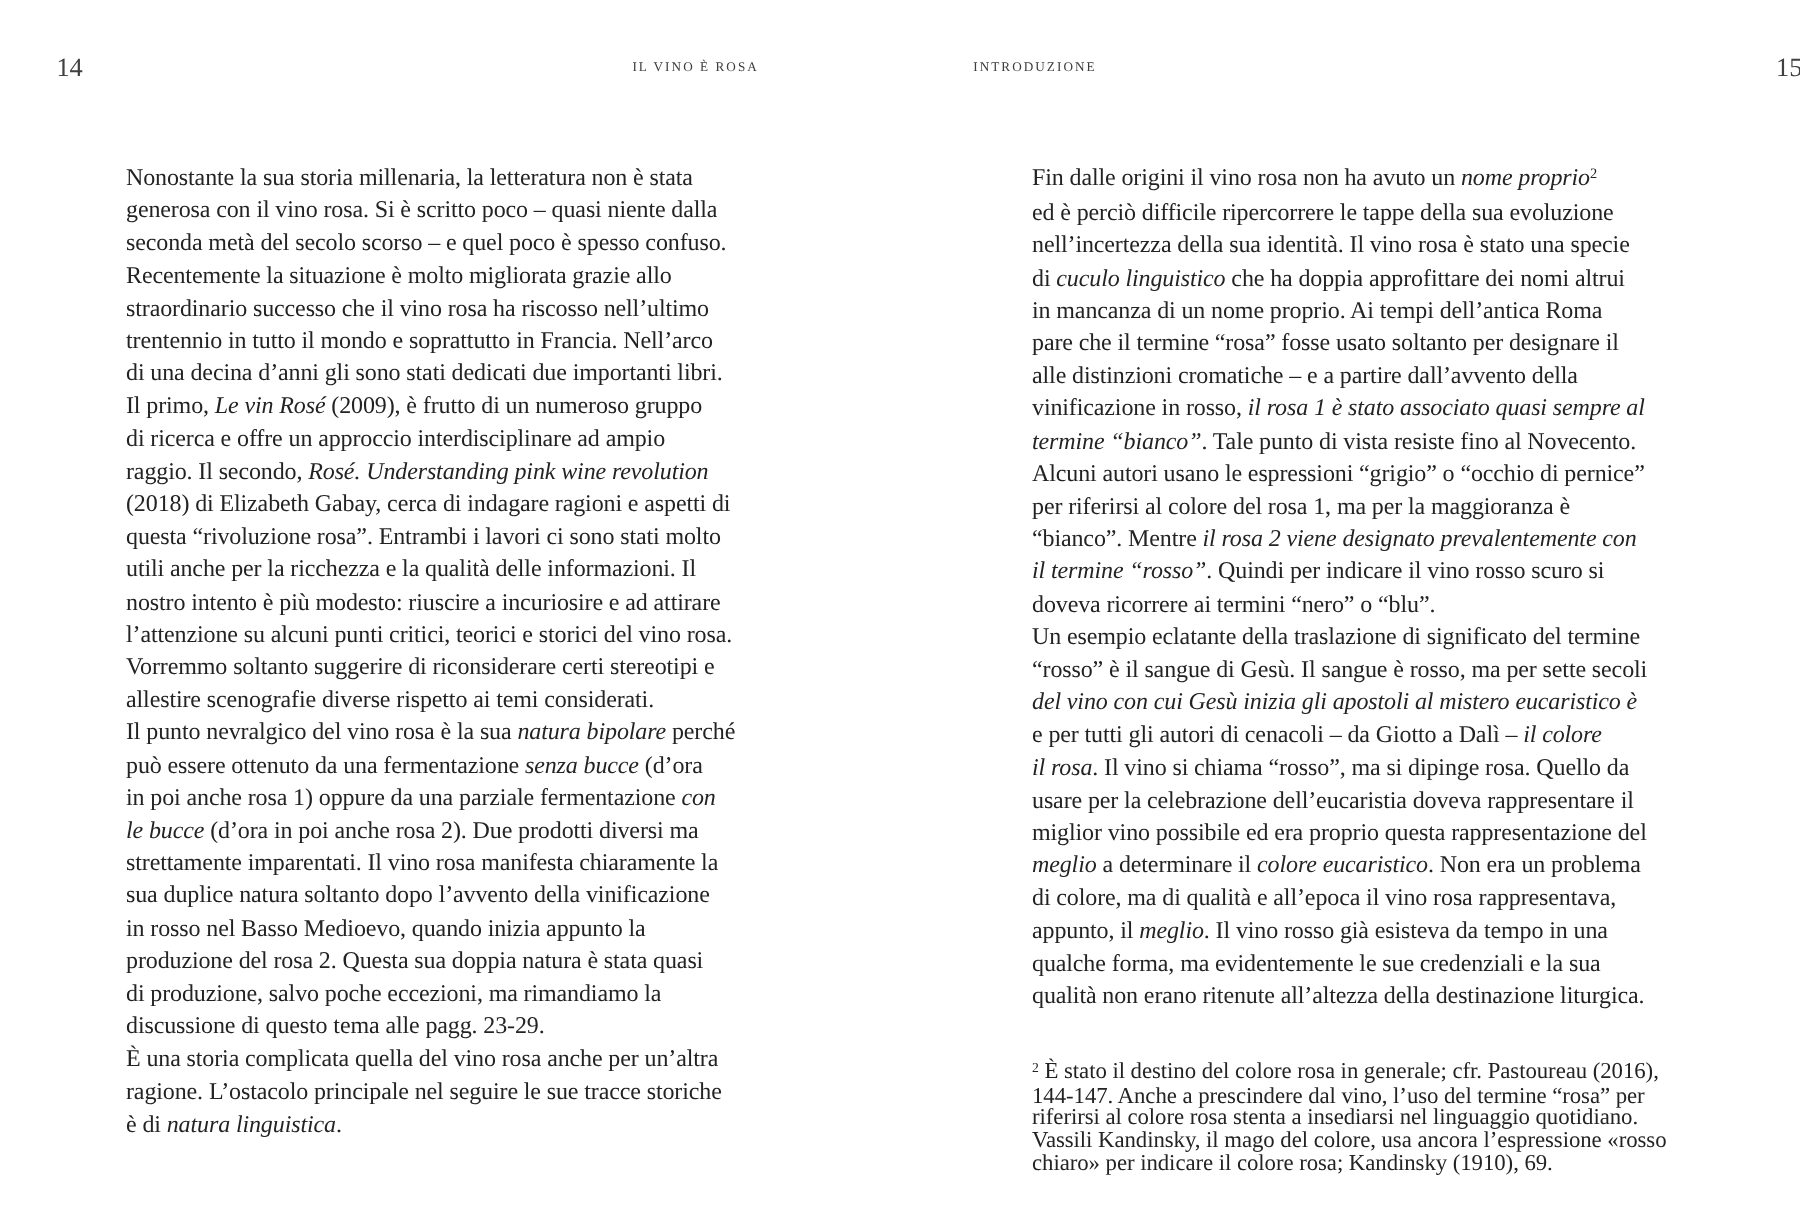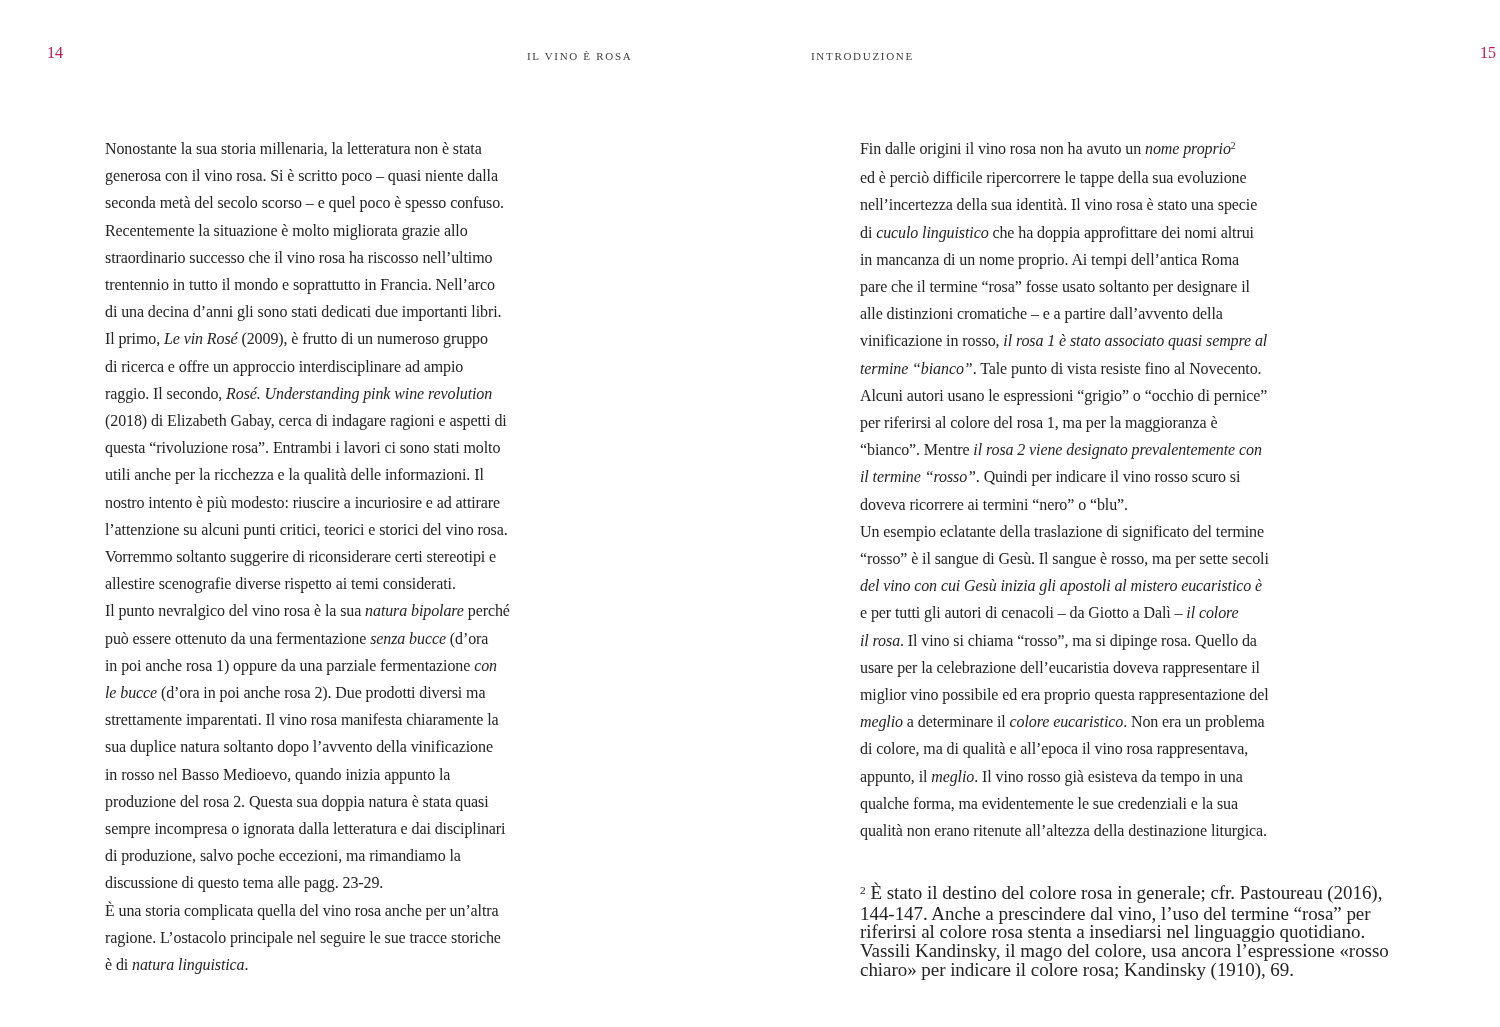--- a/index.html
+++ b/index.html
@@ -6,34 +6,34 @@
   body {
     width: 1500px; height: 1027px;
     background: #ffffff;
     position: relative;
     font-family: "Liberation Serif", "DejaVu Serif", serif;
     color: #232323;
     overflow: hidden;
   }
   .pagenum {
     position: absolute; top: 45px;
-    font-size: 16px; color: #be185d; line-height: 1;
+    font-size: 22px; color: #404040; line-height: 1;
   }
   #pagenum-left  { left: 47px; }
   #pagenum-right { left: 1436px; margin-left: 44px; }
   .running-head {
     position: absolute; top: 51px;
     font-size: 11px; letter-spacing: 1.7px;
     color: #3d3d3d; white-space: nowrap; line-height: 1;
   }
   #head-left  { left: 527px; }
   #head-right { left: 811px; }
   .body-col {
     position: absolute; top: 135px;
-    font-size: 16px; line-height: 27.2px;
+    font-size: 20px; line-height: 27.2px;
     letter-spacing: -0.1px; white-space: nowrap;
   }
   #body-left  { left: 105px; }
   #body-right { left: 860px; }
   .it  { font-style: italic; }
   .sup { font-size: 0.6em; position: relative; top: -0.48em; letter-spacing: 0; }
   #footnotes {
     position: absolute; left: 860px; top: 884px; width: 546px;
     font-size: 19px; line-height: 18.7px; color: #232323;
     letter-spacing: -0.05px;
@@ -72,21 +72,20 @@
       <div><span>Vorremmo soltanto suggerire di riconsiderare certi stereotipi e</span></div>
       <div><span>allestire scenografie diverse rispetto ai temi considerati.</span></div>
       <div><span>Il punto nevralgico del vino rosa è la sua </span><span class="it">natura bipolare</span><span> perché</span></div>
       <div><span>può essere ottenuto da una fermentazione </span><span class="it">senza bucce</span><span> (d’ora</span></div>
       <div><span>in poi anche rosa 1) oppure da una parziale fermentazione </span><span class="it">con</span></div>
       <div><span class="it">le bucce</span><span> (d’ora in poi anche rosa 2). Due prodotti diversi ma</span></div>
       <div><span>strettamente imparentati. Il vino rosa manifesta chiaramente la</span></div>
       <div><span>sua duplice natura soltanto dopo l’avvento della vinificazione</span></div>
       <div><span>in rosso nel Basso Medioevo, quando inizia appunto la</span></div>
       <div><span>produzione del rosa 2. Questa sua doppia natura è stata quasi</span></div>
-      <div><span>sempre incompresa o ignorata dalla letteratura e dai disciplinari</span></div>
       <div><span>di produzione, salvo poche eccezioni, ma rimandiamo la</span></div>
       <div><span>discussione di questo tema alle pagg. 23-29.</span></div>
       <div><span>È una storia complicata quella del vino rosa anche per un’altra</span></div>
       <div><span>ragione. L’ostacolo principale nel seguire le sue tracce storiche</span></div>
       <div><span>è di </span><span class="it">natura linguistica</span><span>.</span></div>
     </div>
 
   <div id="body-right" class="body-col">
       <div><span>Fin dalle origini il vino rosa non ha avuto un </span><span class="it">nome proprio</span><span class="sup">2</span></div>
       <div><span>ed è perciò difficile ripercorrere le tappe della sua evoluzione</span></div>

